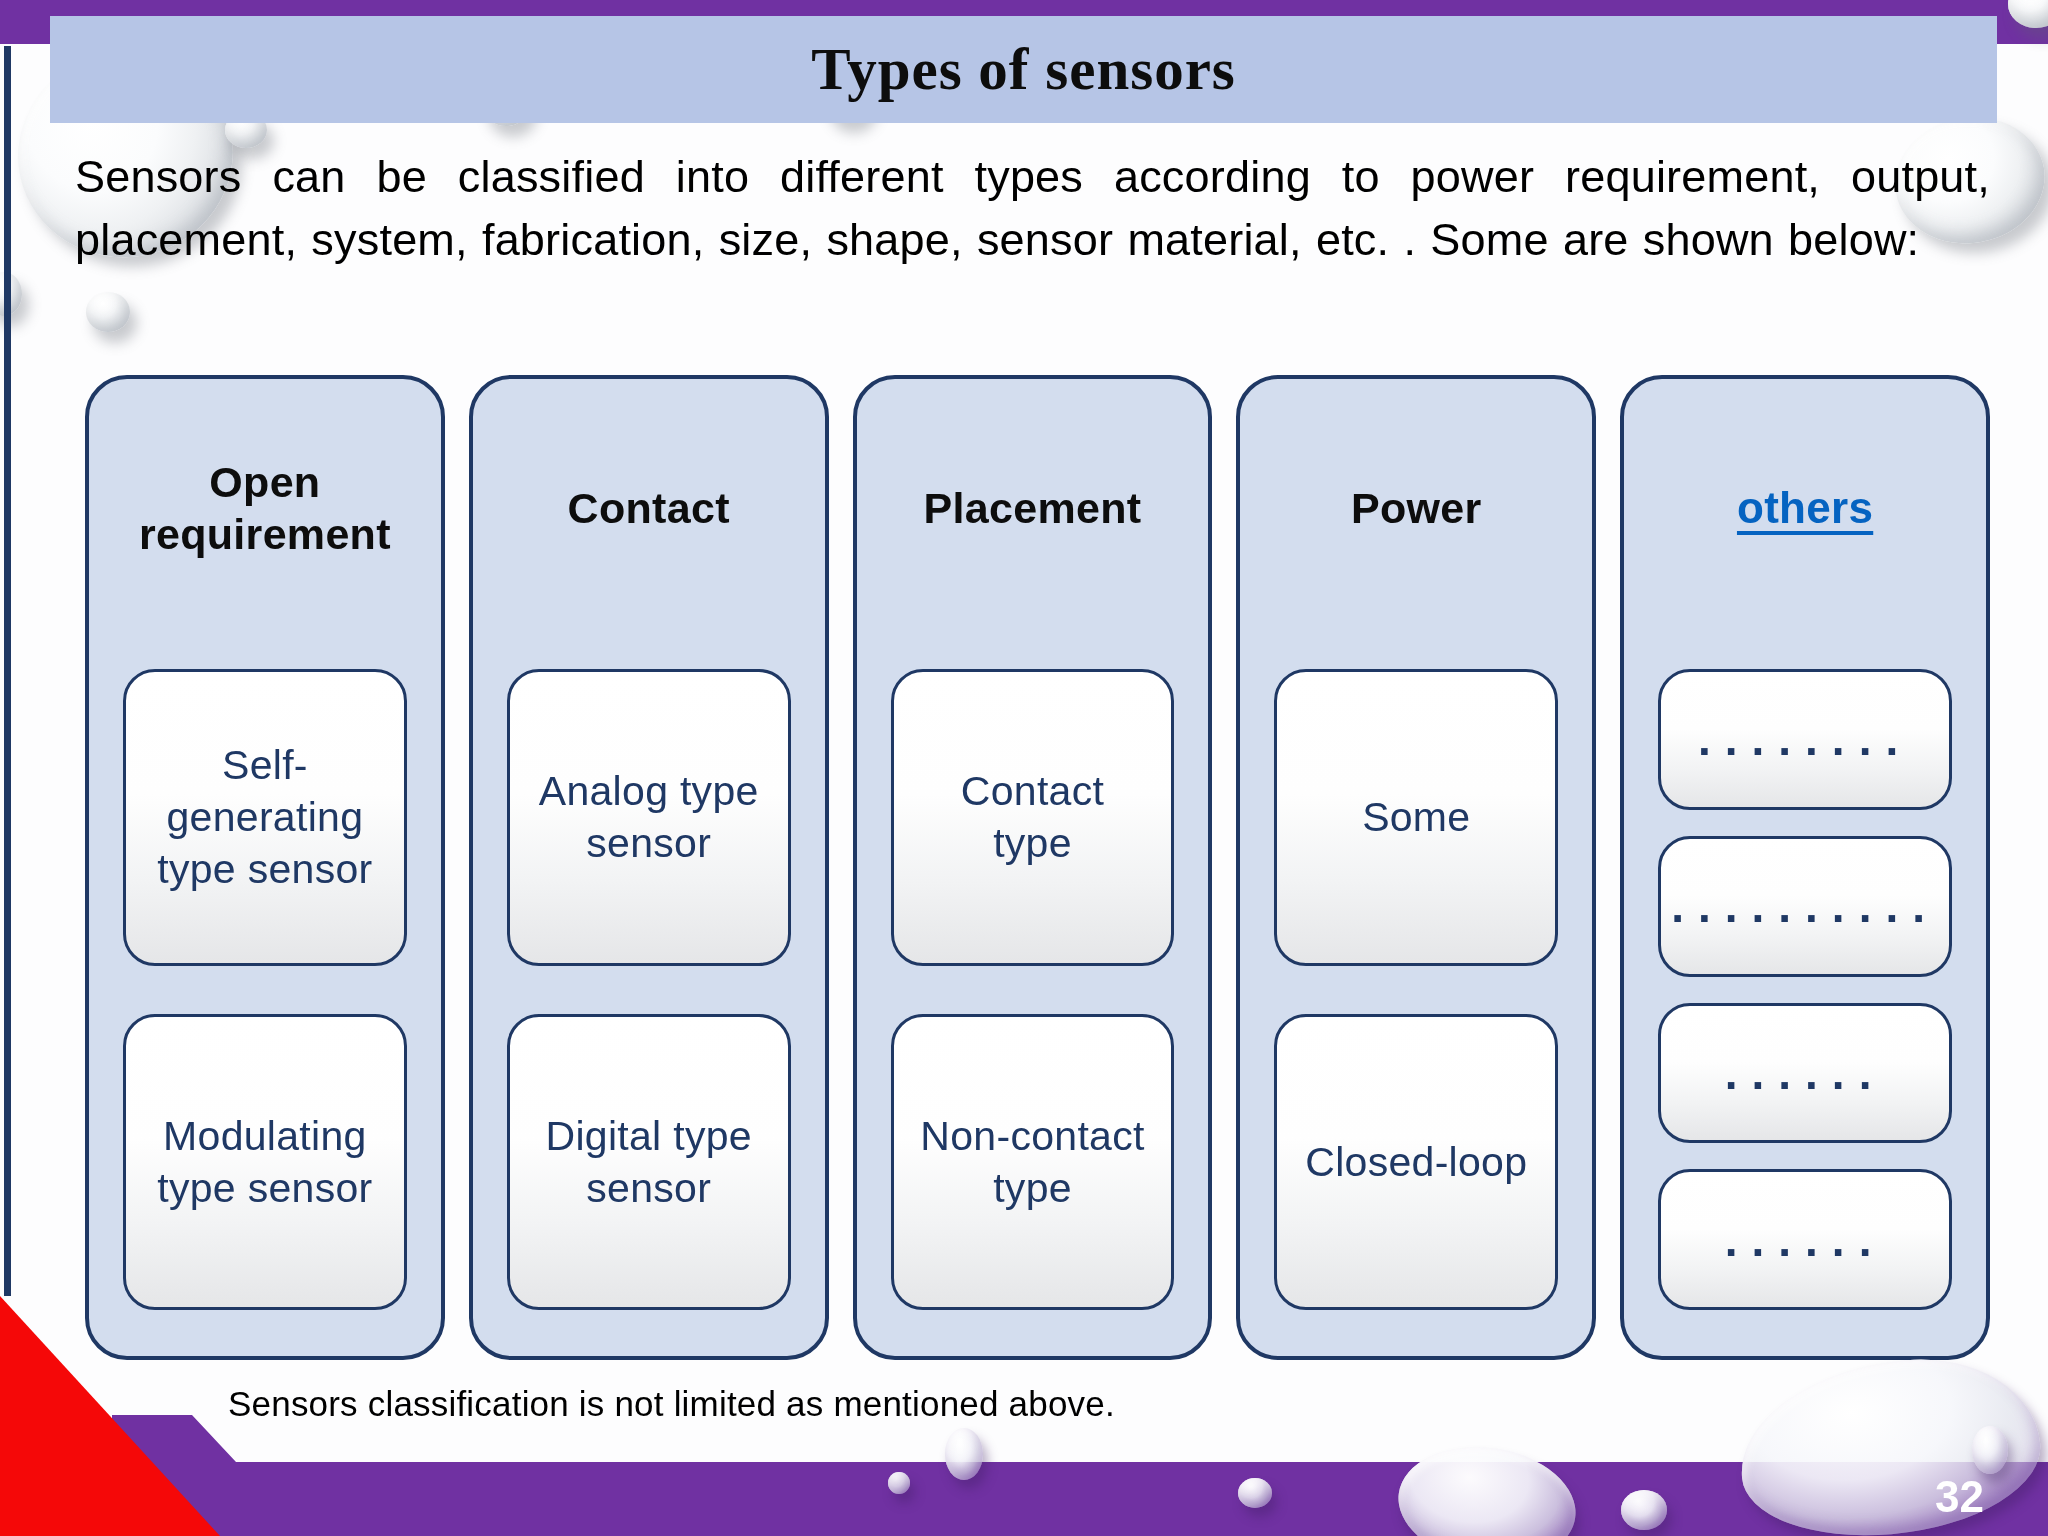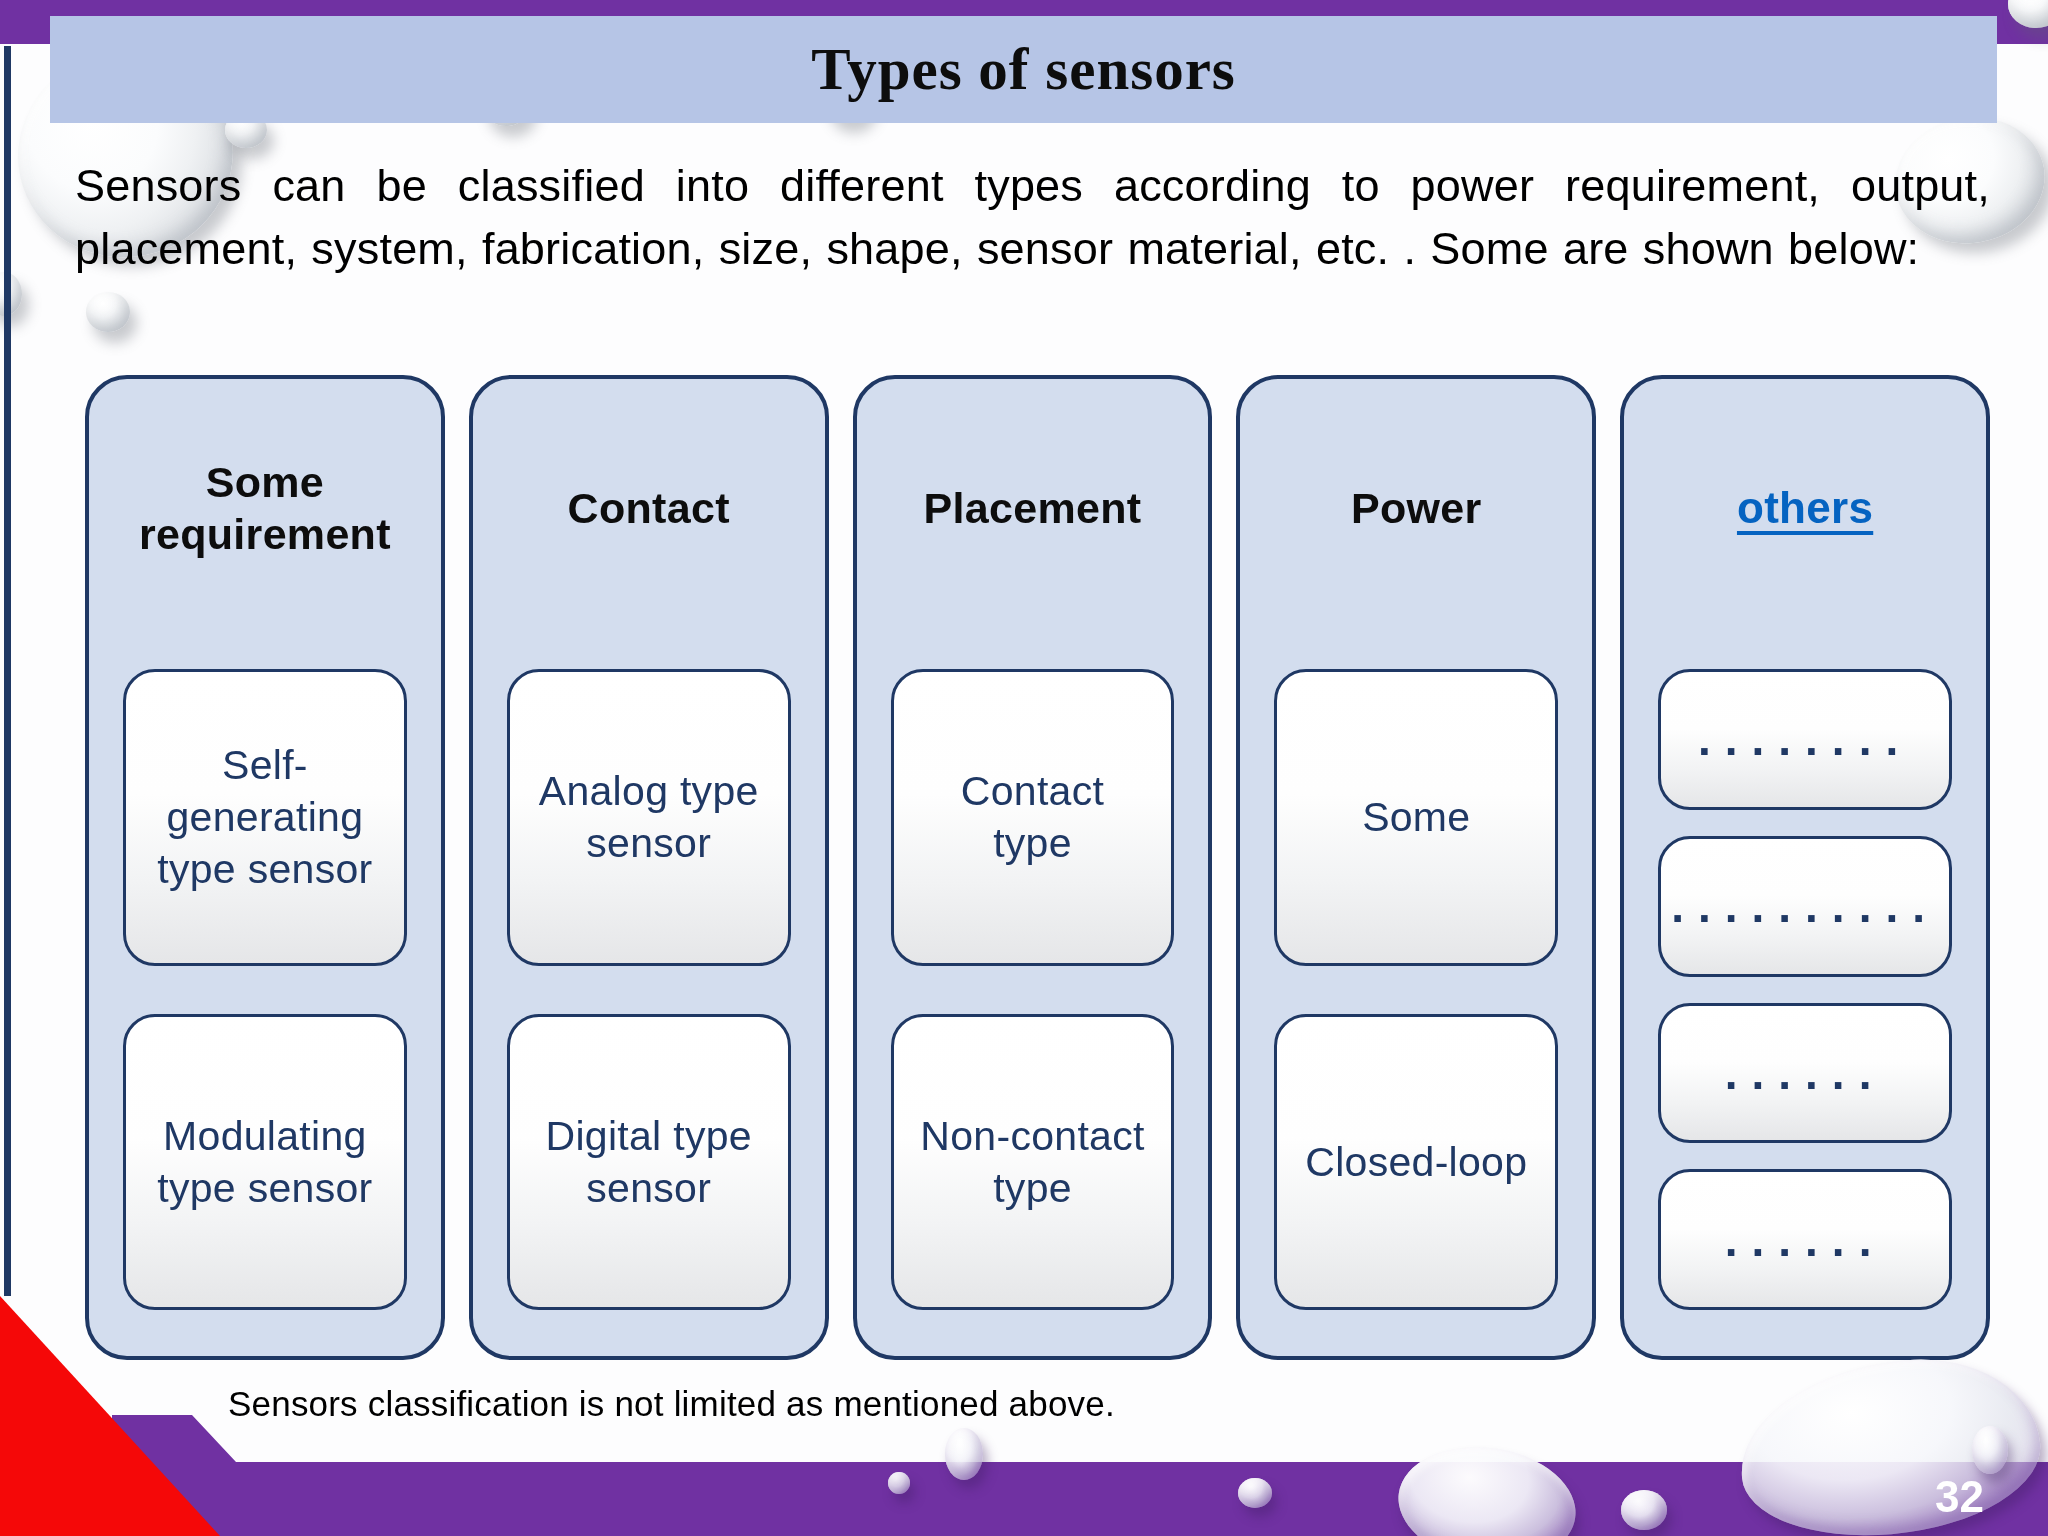--- a/index.html
+++ b/index.html
@@ -23,21 +23,21 @@
     font-size:59px; color:var(--text-black, #0d0d0d); letter-spacing:1px;
   }
 
   .left-line {
     position:absolute; left:4px; top:46px; width:7px; height:1250px;
     background:var(--navy, #1f3864); z-index:2;
   }
 
   
   .intro {
-    position:absolute; left:75px; top:154px; width:1915px; z-index:2;
+    position:absolute; left:75px; top:145px; width:1915px; z-index:2;
     font-size:45px; line-height:63px; color:#000; text-align:justify;
     letter-spacing:0.2px; word-spacing:1.5px;
   }
 
   
   .columns {
     position:absolute; left:85px; top:375px; width:1905px; height:985px;
     display:flex; gap:24px; z-index:2;
   }
   .column {
@@ -140,21 +140,21 @@
     <h1>Types of sensors</h1>
   </div>
 
   <div class="left-line"></div>
 
   <div class="intro">Sensors can be classified into different types according to power requirement, output, placement, system, fabrication, size, shape, sensor material, etc. . Some are shown below:</div>
 
   <div class="columns">
 
     <div class="column">
-      <div class="col-header">Some requirement</div>
+      <div class="col-header">Open requirement</div>
       <div class="cards">
         <div class="card">
           <div class="card-text">Self-
 generating
 type sensor</div>
         </div>
         <div class="card">
           <div class="card-text">Modulating
 type sensor</div>
         </div>

